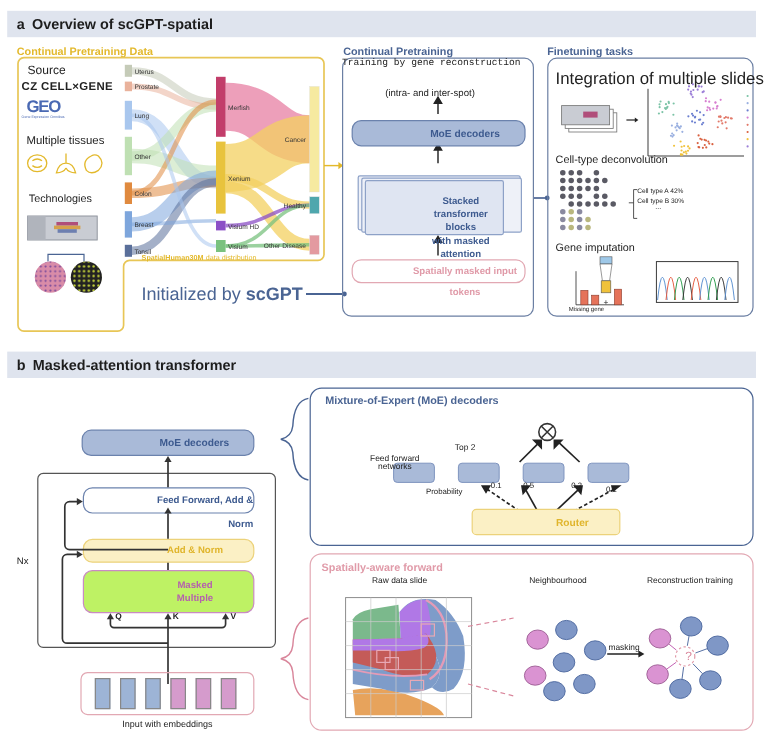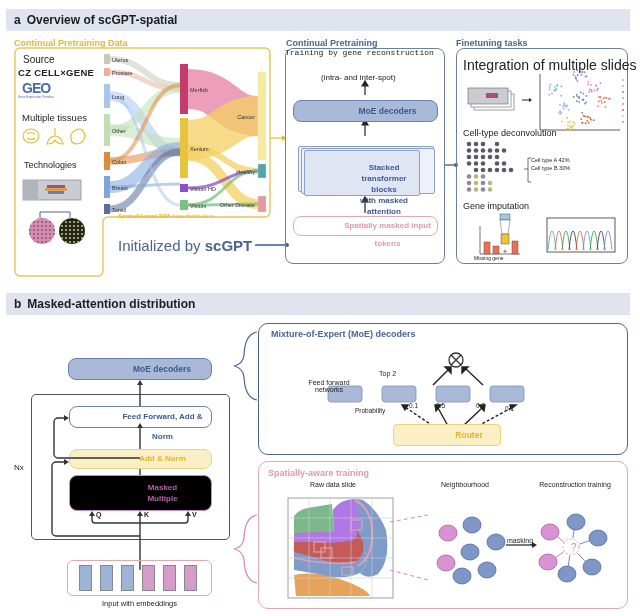--- a/index.html
+++ b/index.html
@@ -350,29 +350,29 @@
       <path d="M116,38 Q120,0 124,38" fill="none" stroke="#e55a3f" stroke-width="0.8"></path>
       <path d="M123,38 Q127,0 131,38" fill="none" stroke="#5a8fd0" stroke-width="0.8"></path>
       <path d="M130,38 Q134,0 138,38" fill="none" stroke="#2a9a4a" stroke-width="0.8"></path>
       <path d="M137,38 Q141,0 145,38" fill="none" stroke="#333" stroke-width="0.8"></path>
       <path d="M144,38 Q148,0 152,38" fill="none" stroke="#5a8fd0" stroke-width="0.8"></path>
     </g>
 </svg>
 <div class="txt" style="left:474px; top:255px; font-size:5px;">Missing gene</div>
 
 <div class="section-bar" style="top:293px;">
-  <span class="letter">b</span><span>Masked-attention distribution</span>
+  <span class="letter">b</span><span>Masked-attention transformer</span>
 </div>
 
 <div class="box" style="left:68px; top:358px; width:144px; height:22px; background:#a9bad8; border:1px solid #6b82ad; font-size:8.5px; font-weight:bold; color:#3d5a8f; text-align:center; line-height:20px;">MoE decoders</div>
 <div class="box" style="left:31px; top:394px; width:199px; height:146px; border:1.2px solid #555; border-radius:5px;"></div>
 <div class="txt" style="left:14px; top:463px; font-size:8px;">Nx</div>
-<div class="box" style="left:69px; top:406px; width:143px; height:22px; background:#fff; border:1px solid #6b82ad; font-size:8px; font-weight:bold; color:#3d5a8f; text-align:center; line-height:20px;">Feed Forward, Add &amp; Norm</div>
+<div class="box" style="left:69px; top:406px; width:143px; height:22px; background:#fff; border:1px solid #6b82ad; font-size:8px; font-weight:bold; color:#3d5a8f; text-align:right; line-height:20px;">Feed Forward, Add &amp; Norm</div>
 <div class="box" style="left:69px; top:449px; width:143px; height:20px; background:#fbf0c5; border:1px solid #ecd27a; font-size:8px; font-weight:bold; color:#e0b52c; text-align:center; line-height:18px;">Add &amp; Norm</div>
-<div class="box" style="left:69px; top:475px; width:143px; height:36px; background:#000000; border:1px solid #c98bc3; font-size:8px; font-weight:bold; color:#b560ad; text-align:center; padding-top:6px; line-height:11px;">
+<div class="box" style="left:69px; top:475px; width:143px; height:36px; background:#bef264; border:1px solid #c98bc3; font-size:8px; font-weight:bold; color:#b560ad; text-align:center; padding-top:6px; line-height:11px;">
   <div>Masked</div>
   <div>Multiple</div>
 </div>
 <svg width="240" height="240" style="left:0; top:370px;">
   <g stroke="#333" stroke-width="1.4" fill="none">
     <line x1="140" y1="36" x2="140" y2="14"></line>
     <line x1="140" y1="79" x2="140" y2="58"></line>
     <line x1="140" y1="105" x2="140" y2="99"></line>
     <line x1="140" y1="200" x2="140" y2="145"></line>
     <path d="M140,88 H58 a4,4 0 0 1 -4,-4 V52 a4,4 0 0 1 4,-4 H66"></path>
@@ -440,24 +440,24 @@
 <div class="txt" style="left:379px; top:370px; font-size:7px;">Top 2</div>
 <div class="txt" style="left:299px; top:379px; font-size:7px; text-align:center; width:60px;">
   <div>Feed forward</div>
   <div>networks</div>
 </div>
 <div class="txt" style="left:355px; top:407px; font-size:6.5px;">Probability</div>
 <div class="txt" style="left:409px; top:402px; font-size:6.5px;">0.1</div>
 <div class="txt" style="left:436px; top:402px; font-size:6.5px;">0.5</div>
 <div class="txt" style="left:476px; top:402px; font-size:6.5px;">0.3</div>
 <div class="txt" style="left:505px; top:405px; font-size:6.5px;">0.1</div>
-<div class="box" style="left:393px; top:424px; width:108px; height:22px; background:#fbf0c5; border:1px solid #ecd27a; font-size:8.5px; font-weight:bold; color:#e0b52c; text-align:center; line-height:20px; border-radius:4px;">Router</div>
+<div class="box" style="left:393px; top:424px; width:124px; height:22px; background:#fbf0c5; border:1px solid #ecd27a; font-size:8.5px; font-weight:bold; color:#e0b52c; text-align:center; line-height:20px; border-radius:4px;">Router</div>
 
 <div class="box" style="left:258px; top:461px; width:370px; height:148px; border:1.2px solid #e2a8b3; border-radius:10px;"></div>
-<div class="panel-title" style="left:268px; top:468px; color:#e09aa8;">Spatially-aware training</div>
+<div class="panel-title" style="left:268px; top:468px; color:#e09aa8;">Spatially-aware forward</div>
 <div class="txt" style="left:293px; top:481px; width:80px; text-align:center; font-size:7px;">Raw data slide</div>
 <div class="txt" style="left:425px; top:481px; width:80px; text-align:center; font-size:7px;">Neighbourhood</div>
 <div class="txt" style="left:520px; top:481px; width:110px; text-align:center; font-size:7px;">Reconstruction training</div>
 <svg width="370" height="130" style="left:258px; top:470px;">
   <g>
     <rect x="30" y="28" width="105" height="100" fill="#fff" stroke="#888" stroke-width="0.8"></rect>
     <path d="M36,105 Q60,100 90,112 Q110,120 112,126 H38 Z" fill="#e7a35c"></path>
     <path d="M36,63 H95 Q118,88 102,103 Q85,111 60,104 L36,100 Z" fill="#7e9cc9"></path>
     <path d="M36,46 Q40,40 50,38 L74,34 L76,62 L36,63 Z" fill="#7bb98c"></path>
     <path d="M36,63 L76,62 L75,40 Q85,26 105,30 Q120,40 128,60 Q133,90 120,104 Q110,110 102,103 Q118,88 95,63 Z" fill="#7e9cc9"></path>

